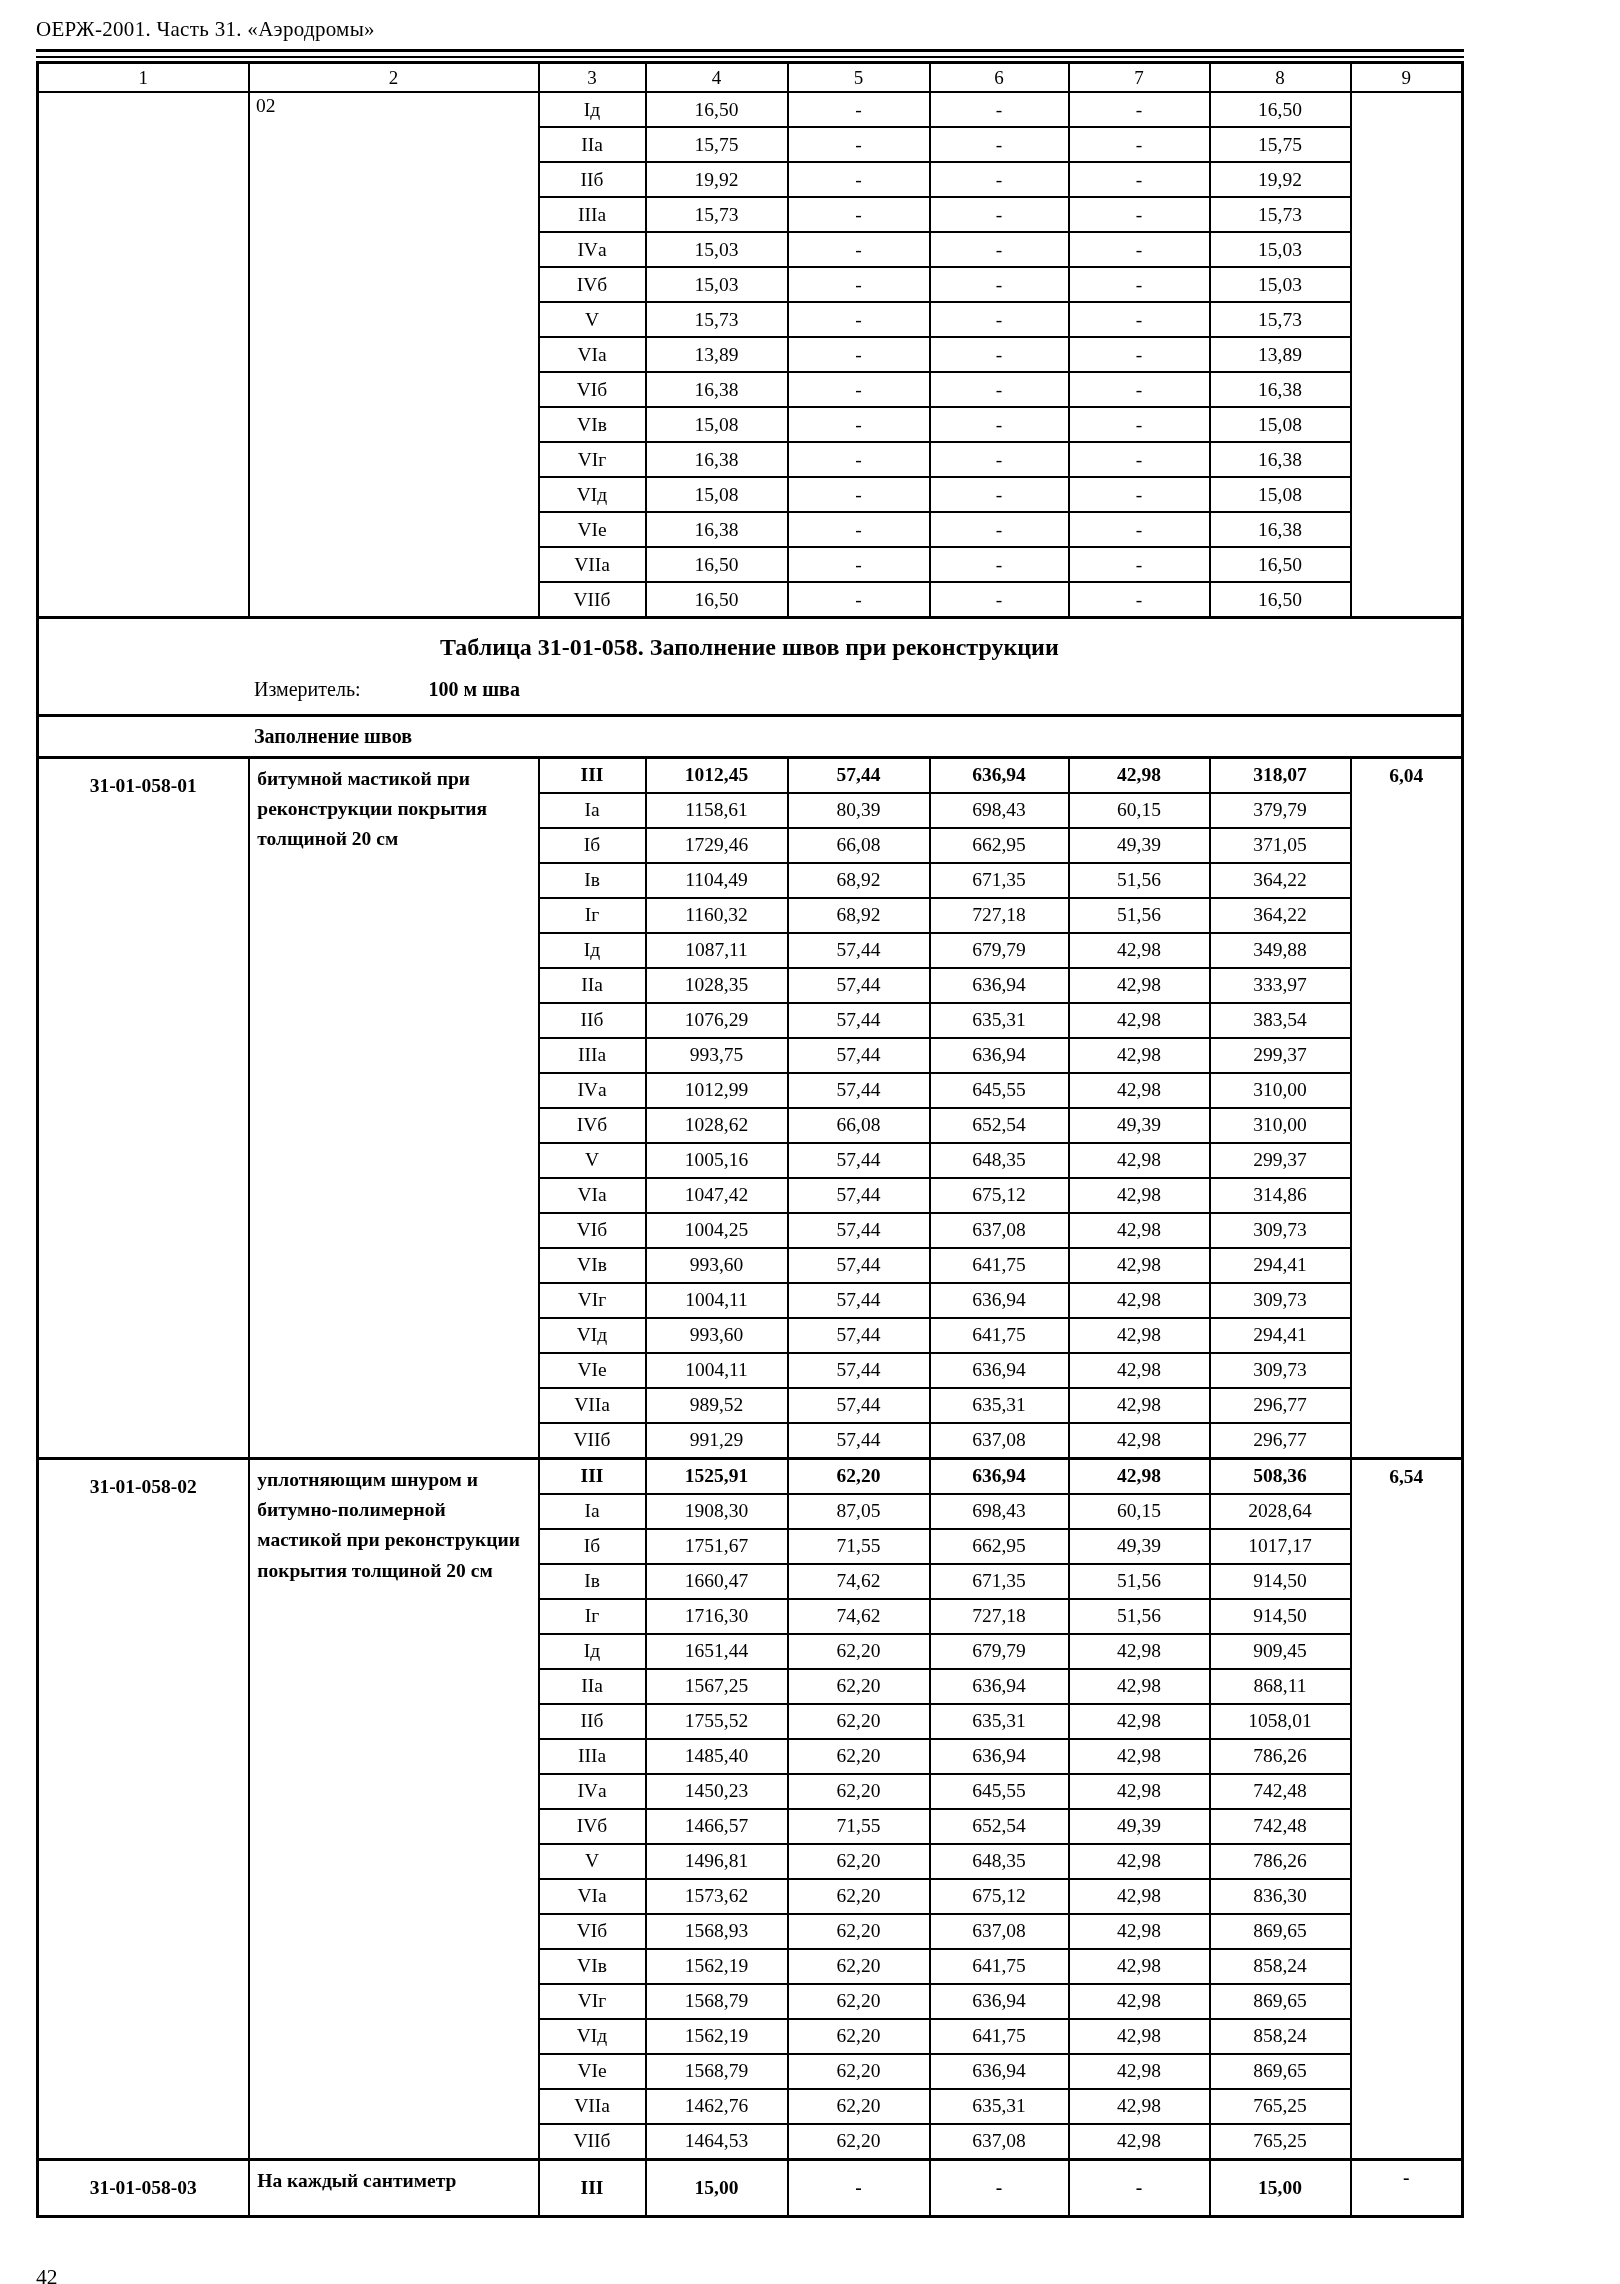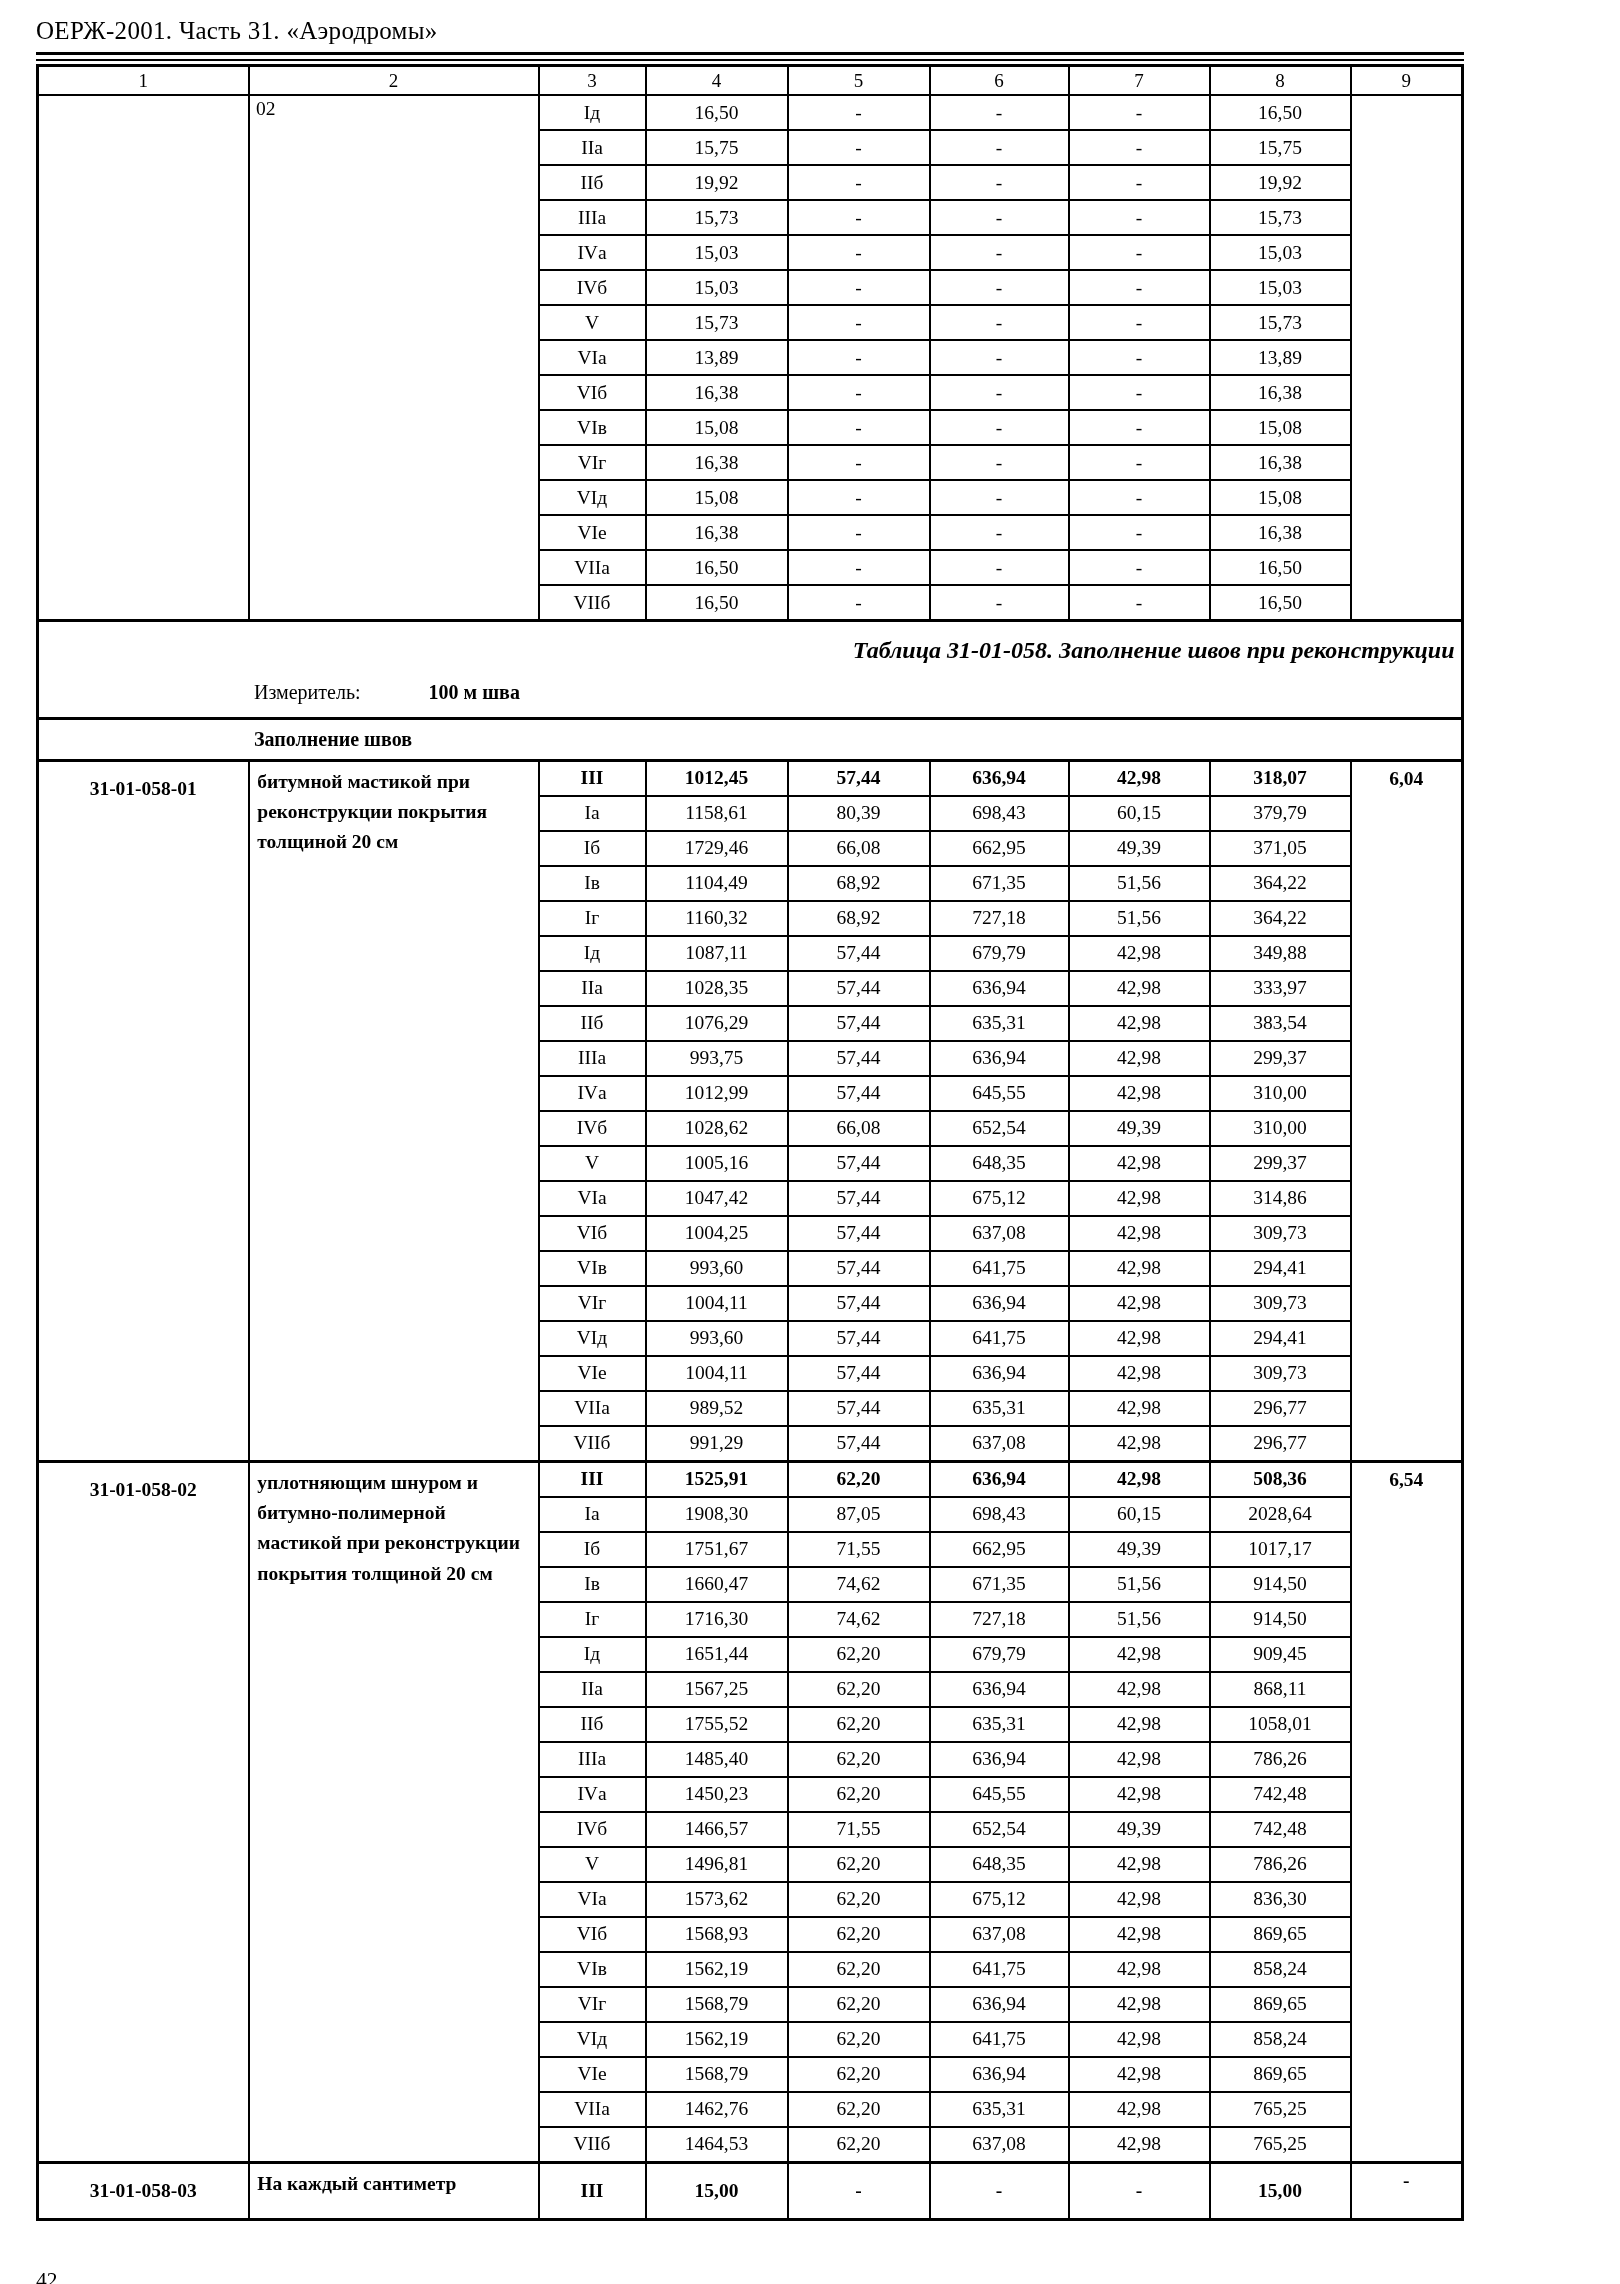--- a/index.html
+++ b/index.html
@@ -3,40 +3,40 @@
 <meta charset="utf-8">
 <style>
   html,body { margin:0; padding:0; background:#ffffff; }
   body {
     width:1620px; height:2284px;
     font-family:"Liberation Serif","DejaVu Serif",serif;
     color:#000;
   }
   .content { padding:17px 29px 0 36px; }
   .doc-header {
-    font-size:25px; font-weight:normal; margin:0 0 6.5px 0; letter-spacing:0.3px;
+    font-size:21px; font-weight:normal; margin:0 0 6.5px 0; letter-spacing:0.3px;
   }
   .double-rule {
     width:1428px; height:4.6px;
     border-top:3.9px solid #000; border-bottom:2.6px solid #000;
     margin-bottom:3.3px;
   }
   table.est { border-collapse:collapse; table-layout:fixed; width:1425px; border:3.3px solid #000; }
   .est td {
     border:2px solid #000; border-top-width:2.6px; border-bottom-width:2.6px;
     text-align:center; vertical-align:middle;
     font-size:19.5px; height:33px; padding:0 2.6px; overflow:hidden;
   }
   .est td.num-h { height:27px; font-size:19px; }
   .est td.top-cell { vertical-align:top; }
   .est td.item-num { vertical-align:top; text-align:left; padding:1.3px 6.5px; }
   .est td.title-cell {
-    text-align:right; font-weight:bold; font-size:24px;
+    text-align:center; font-weight:bold; font-size:24px;
     padding:7.8px 6.5px 6.5px 5.2px; height:40px;
-    border-top-width:3.9px; border-bottom-width:0;font-style:italic;
+    border-top-width:3.9px; border-bottom-width:0;
   }
   .est td.meter-cell {
     text-align:left; font-size:20px; height:30px;
     padding:1.3px 0 9px 215px; border-top-width:0;
   }
   .meter-value { font-weight:bold; margin-left:68px; }
   .est td.group-cell {
     text-align:left; font-weight:bold; font-size:20px; height:31px;
     padding:3.9px 0 3.9px 215px;
     border-top-width:3.9px; border-bottom-width:3.9px;

